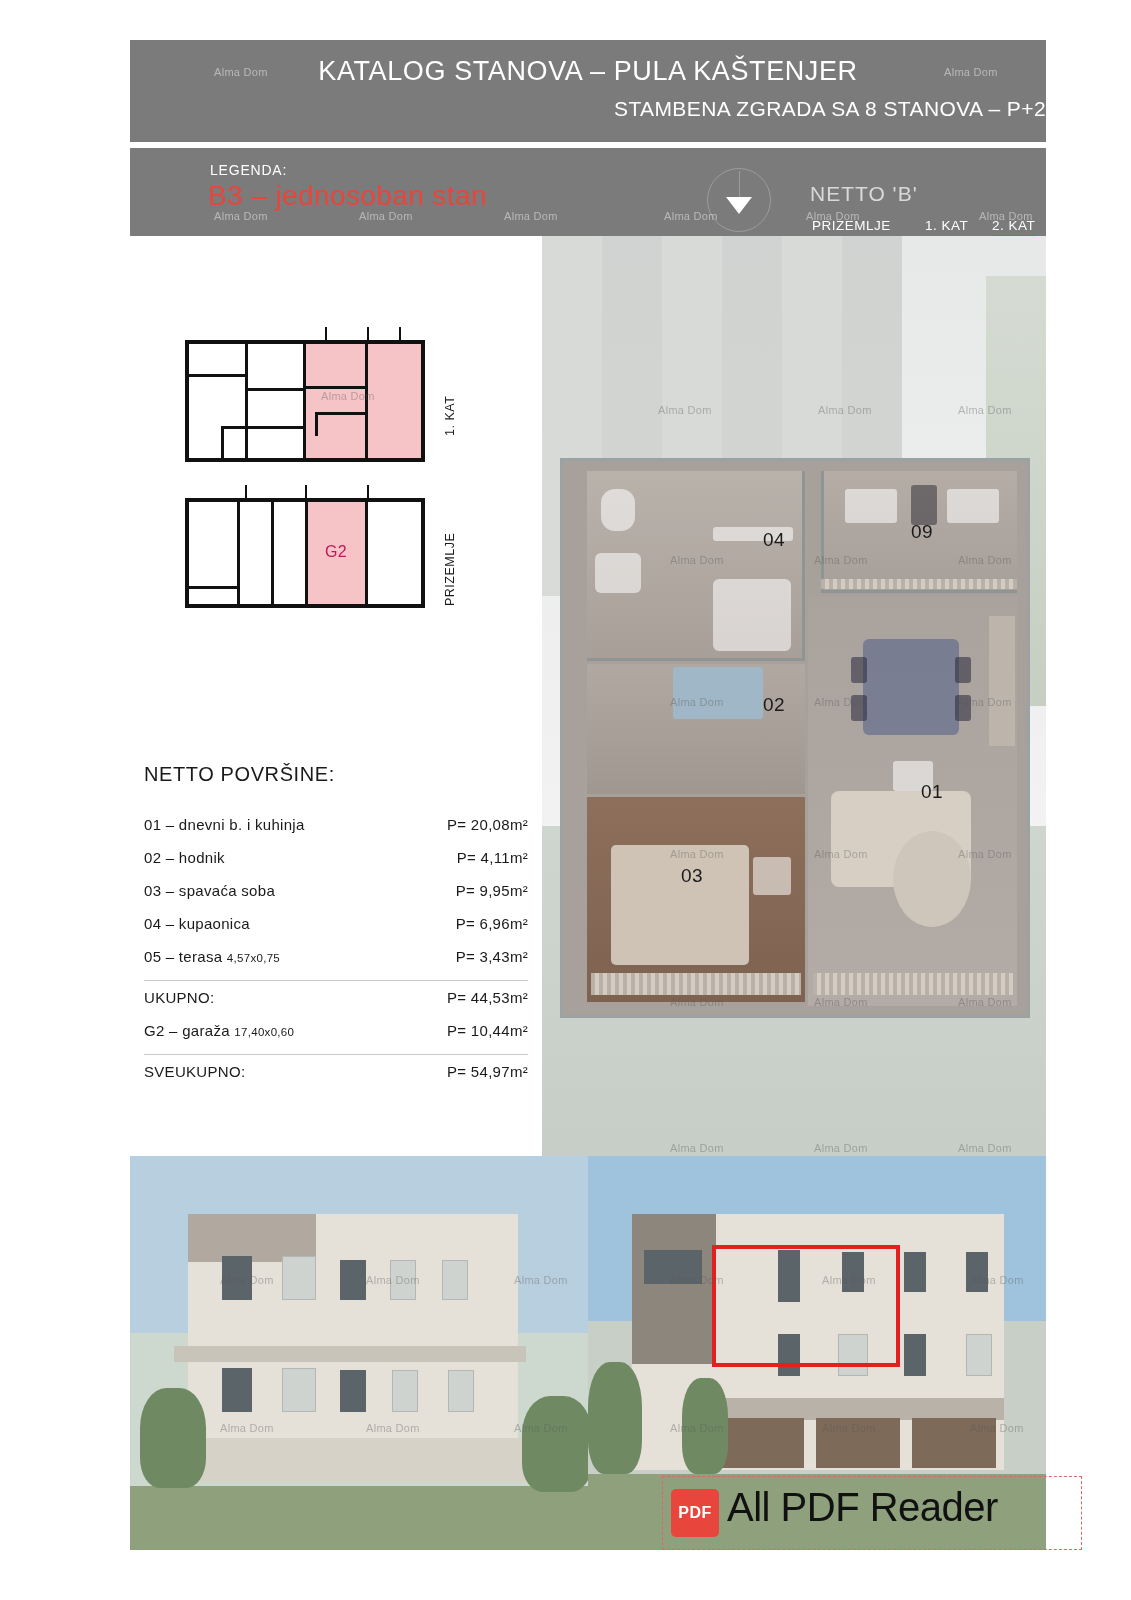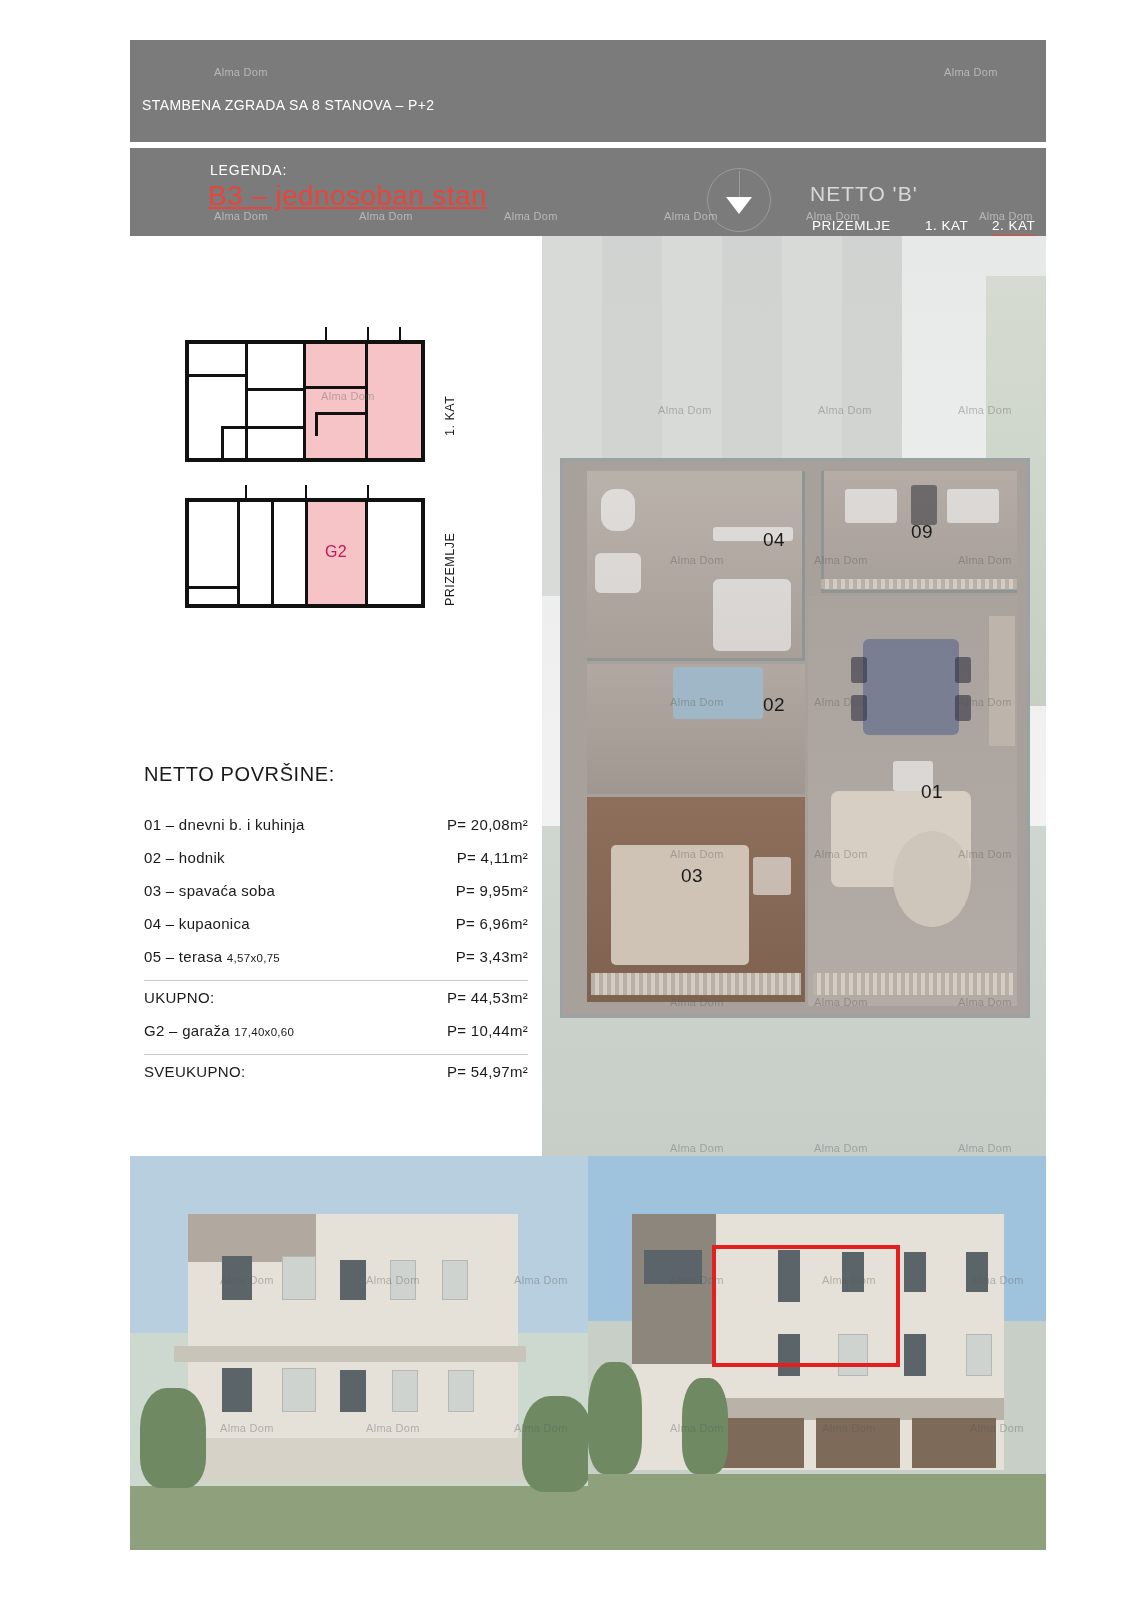--- a/index.html
+++ b/index.html
@@ -37,24 +37,24 @@
     position: absolute;
     left: 0; top: 16px;
     width: 916px;
     text-align: center;
     font-size: 27px;
     letter-spacing: 0.6px;
     font-weight: 400;
   }
   .header-sub {
     position: absolute;
-    left: 12px; top: 57px;
+    left: 0; top: 57px;
     width: 916px;
-    text-align: left;
-    font-size: 14px;
+    text-align: right;
+    font-size: 21px;
     letter-spacing: 0.4px;
   }
   .header-gap {
     position: absolute;
     left: 0; top: 102px;
     width: 916px; height: 6px;
     background: #ffffff;
   }
 
   
@@ -71,21 +71,20 @@
     color: #ffffff;
     font-size: 14px;
     letter-spacing: 0.8px;
   }
   .legend-title {
     position: absolute;
     left: 78px; top: 32px;
     color: #e8453c;
     font-size: 28px;
     letter-spacing: 0.4px;
-    text-decoration: underline;
   }
   .zgrada-title {
     position: absolute;
     left: 680px; top: 34px;
     color: #d9d9d9;
     font-size: 21px;
     letter-spacing: 1px;
   }
   .floor-tabs {
     position: absolute;
@@ -330,20 +329,21 @@
     white-space: nowrap;
   }
 </style>
 </head>
 <body>
 
 <div id="page">
   <div class="doc">
 
     <div class="header-bar">
+      <div class="header-title">KATALOG STANOVA – PULA KAŠTENJER</div>
       <div class="header-sub">STAMBENA ZGRADA SA 8 STANOVA – P+2</div>
       <div class="wm light" style="left:60px; top:26px;">Alma Dom</div>
       <div class="wm light" style="left:790px; top:26px;">Alma Dom</div>
     </div>
     <div class="header-gap"></div>
 
     <div class="legend-bar">
       <div class="legend-label">LEGENDA:</div>
       <div class="legend-title">B3 – jednosoban stan</div>
       <div class="zgrada-title">NETTO 'B'</div>
@@ -562,13 +562,17 @@
         <div class="wm" style="left:58px; top:118px;">Alma Dom</div>
         <div class="wm" style="left:210px; top:118px;">Alma Dom</div>
         <div class="wm" style="left:358px; top:118px;">Alma Dom</div>
         <div class="wm" style="left:58px; top:266px;">Alma Dom</div>
         <div class="wm" style="left:210px; top:266px;">Alma Dom</div>
         <div class="wm" style="left:358px; top:266px;">Alma Dom</div>
       </div>
     </div>
   </div>
 
+  <div class="pdf-banner">
+    <div class="pdf-icon">PDF</div>
+    <div class="pdf-text">All PDF Reader</div>
+  </div>
 </div>
 
 </body></html>

